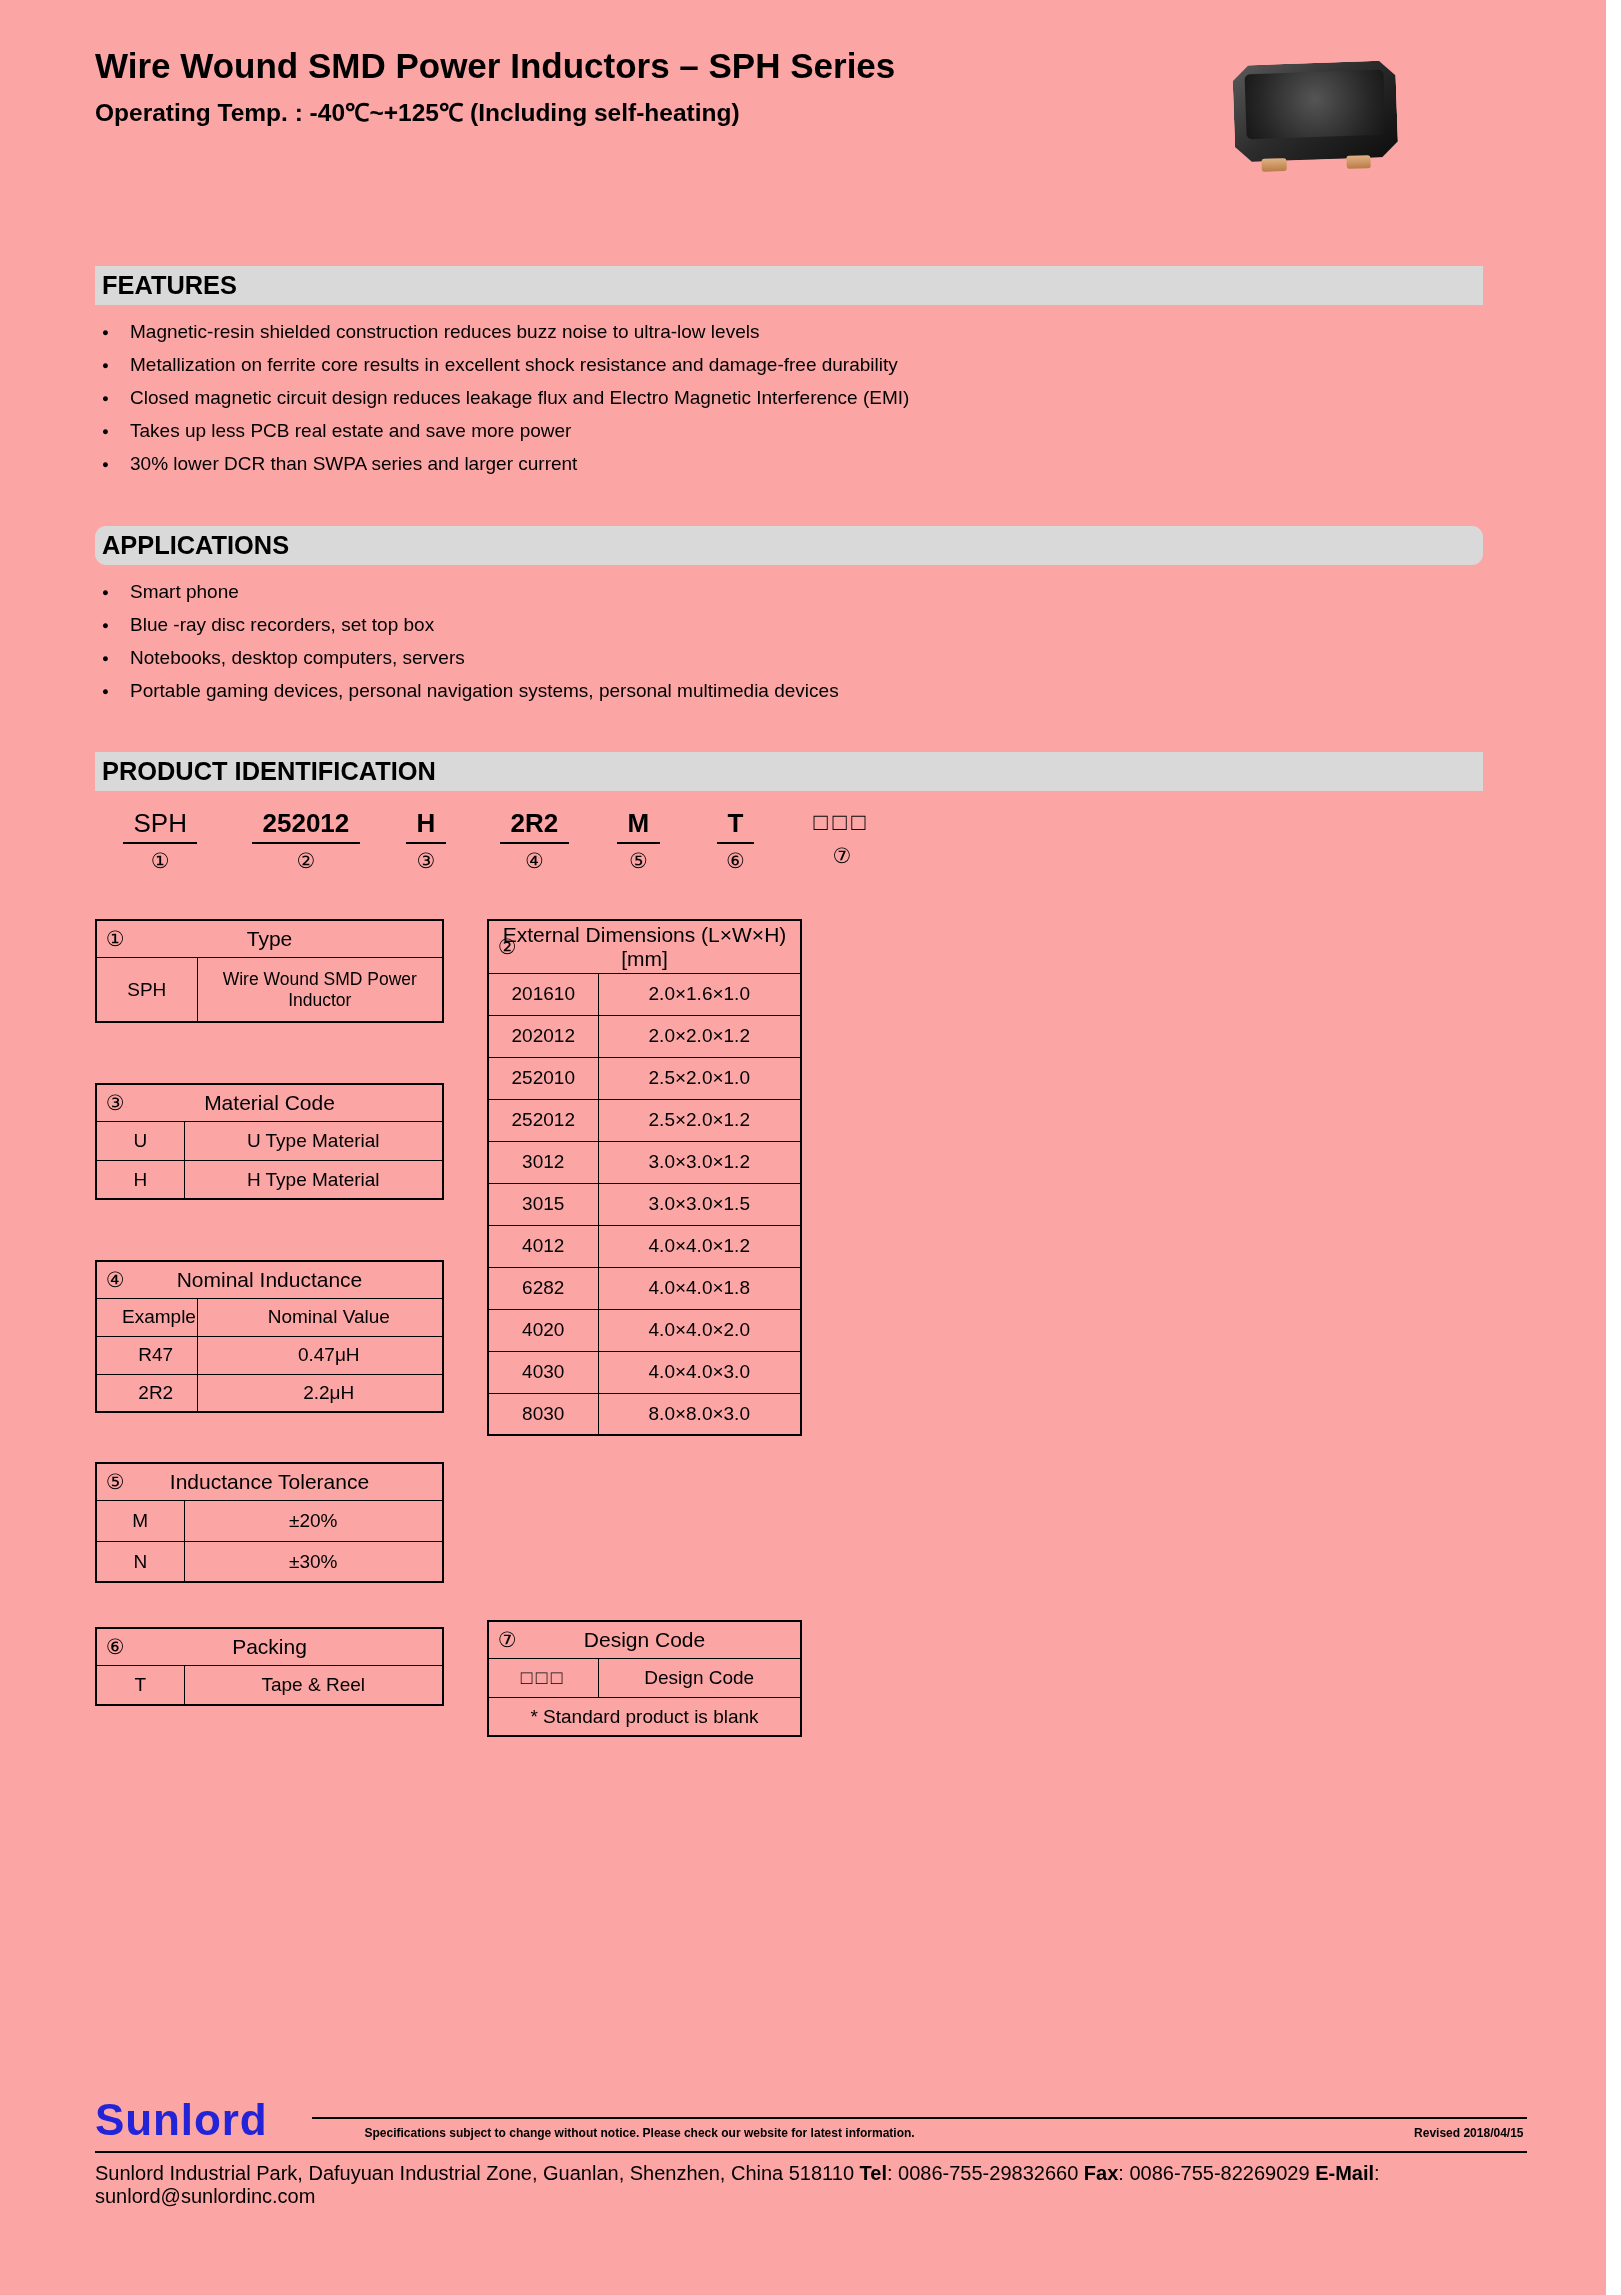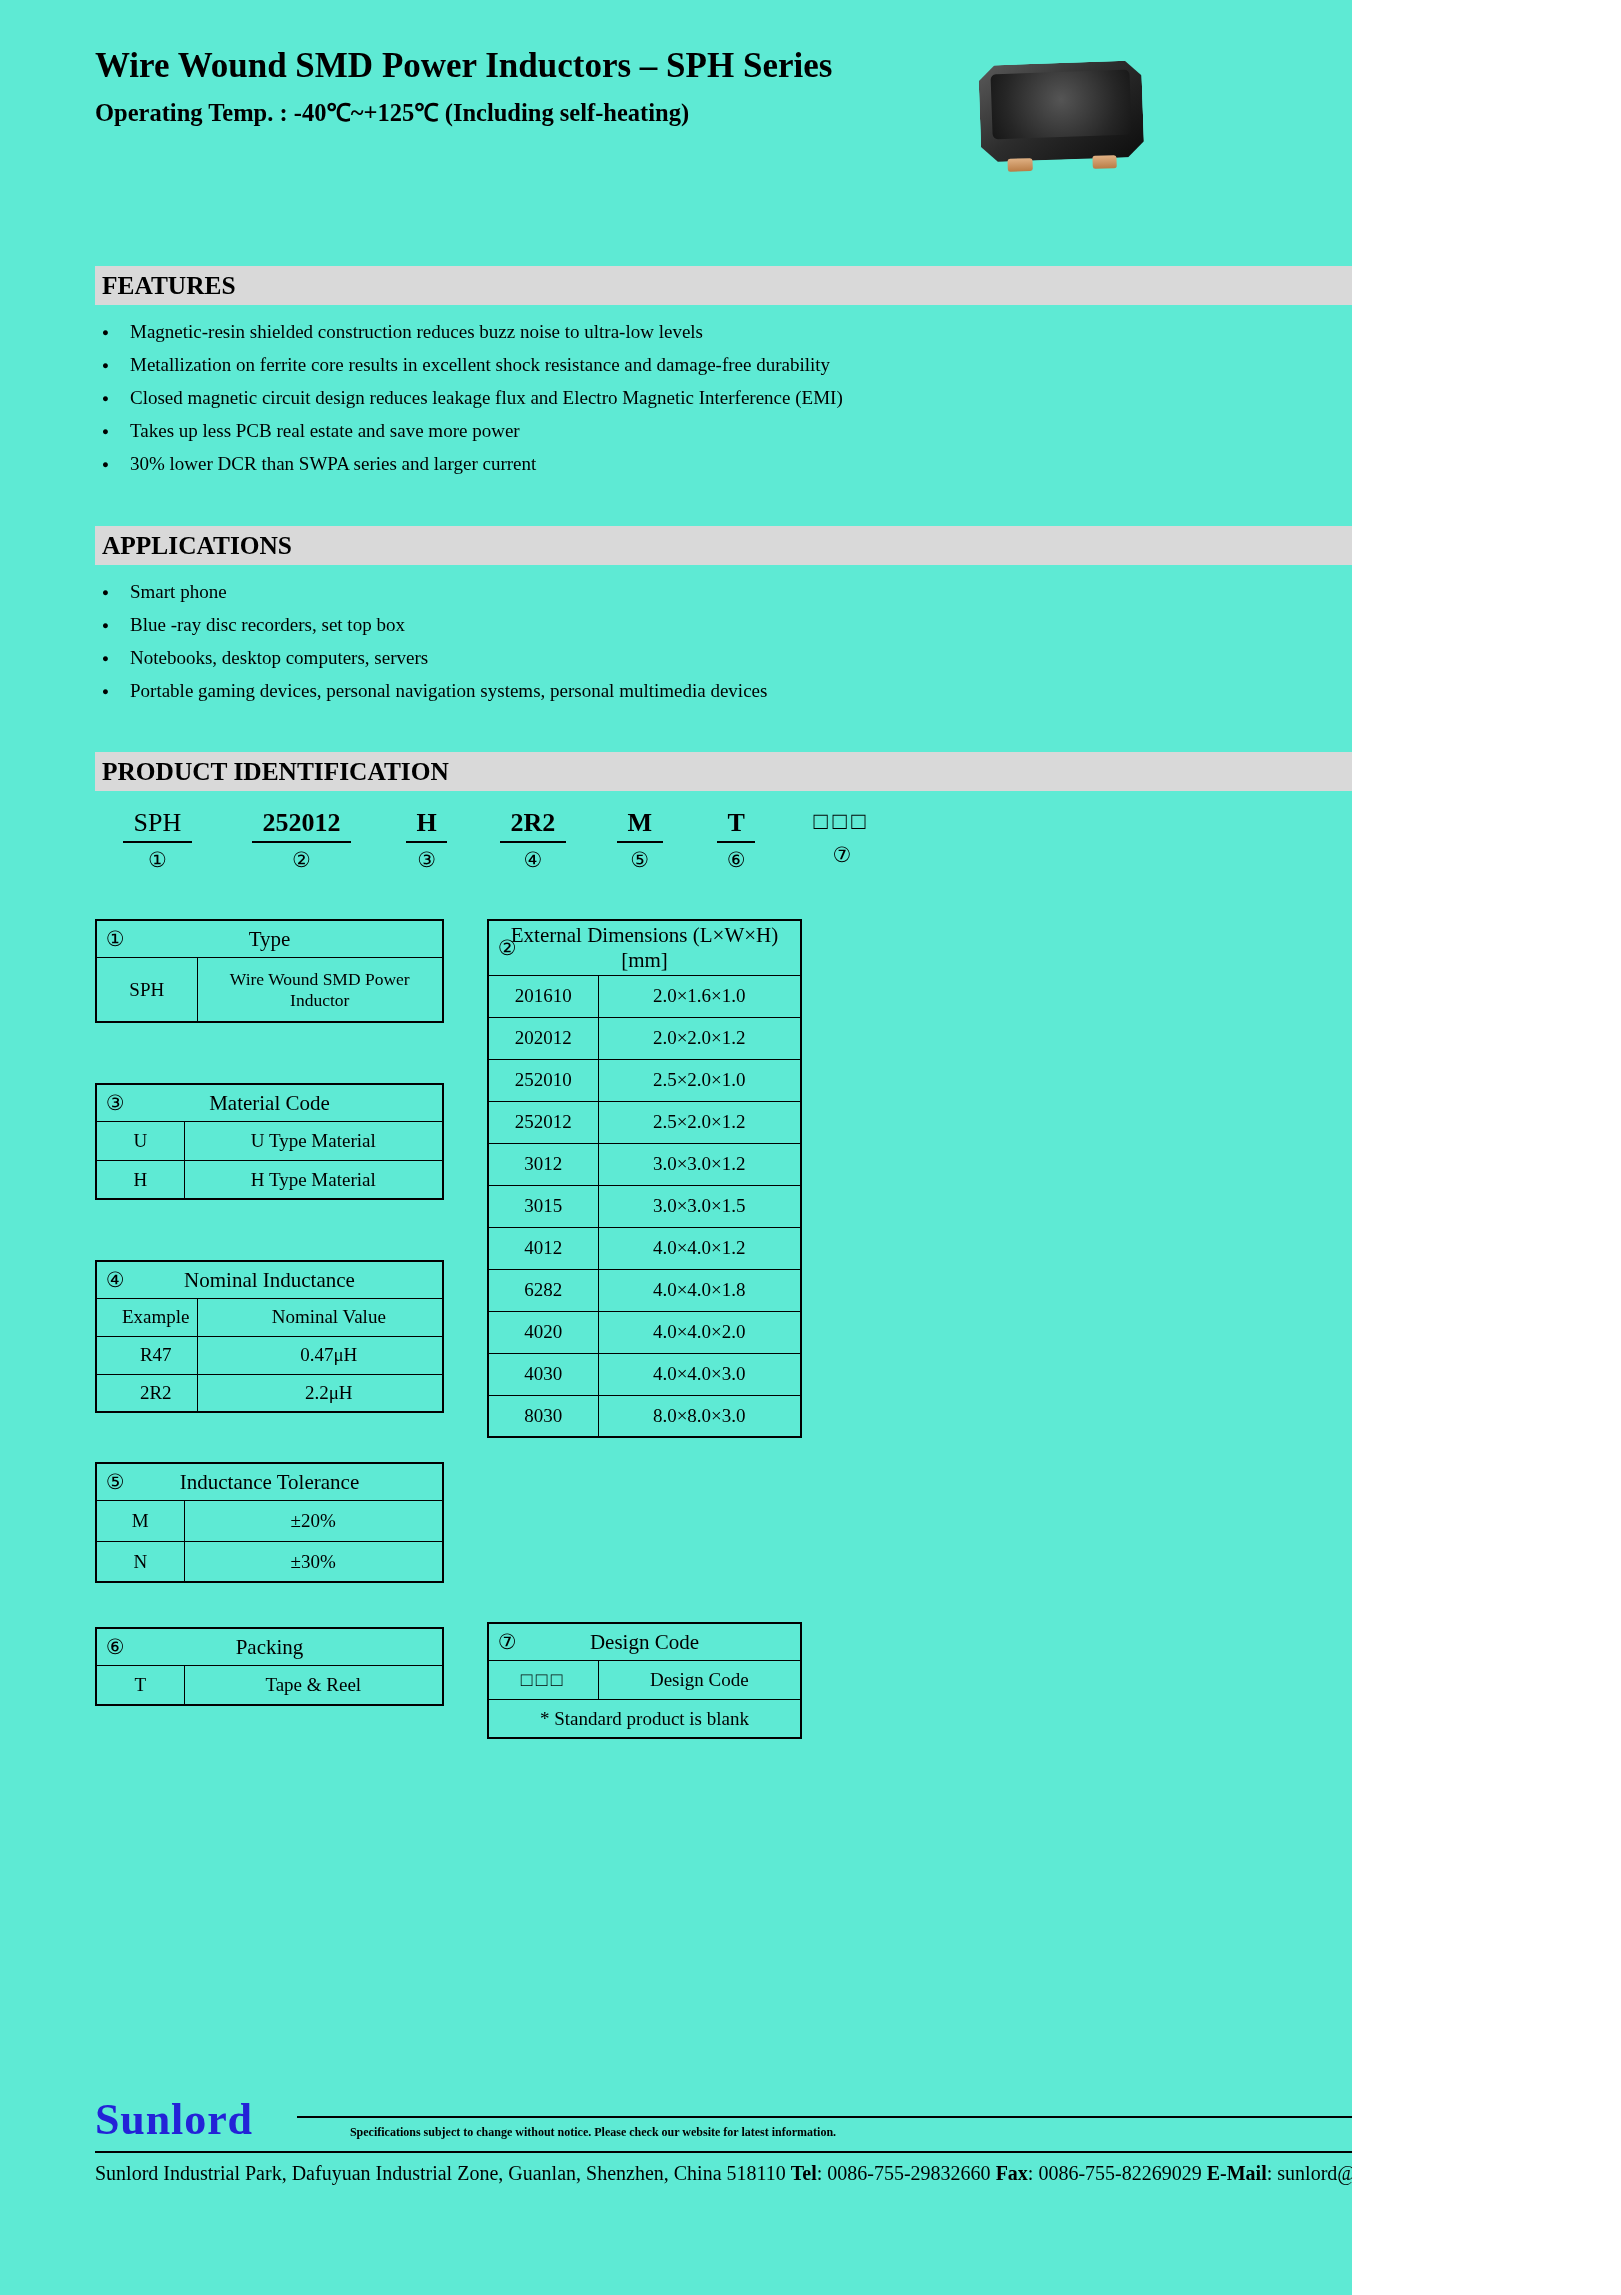--- a/index.html
+++ b/index.html
@@ -1,19 +1,19 @@
 <!DOCTYPE html>
 <html style="font-size:14px"><head>
 <meta charset="utf-8">
 <style>
   * { margin:0; padding:0; box-sizing:border-box; }
   html,body { background:#ffffff; }
   .page {
-    position:relative; width:1352px; height:2295px; background:#5eead4;
-    font-family:Liberation Serif, serif; color:#000; overflow:hidden;
+    position:relative; width:1606px; height:2295px; background:#fca5a5;
+    font-family:Liberation Sans, sans-serif; color:#000; overflow:hidden;
   }
   .content { position:absolute; left:95px; top:0; width:1388px; }
 
   .title { padding-top:46px; font-size:35px; font-weight:bold; letter-spacing:0; }
   .subtitle { margin-top:8.8px; font-size:24.5px; font-weight:bold; }
 
   
   .photo { position:absolute; top:63px; right:209px; width:163px; height:107px; transform:rotate(-2deg); }
   .photo-body {
     position:absolute; inset:0 0 10.5px 0; border-radius:7px;
@@ -25,21 +25,21 @@
     background:radial-gradient(circle at 50% 42%, #555 0%, #262626 70%, #161616 100%);
   }
   .pad { position:absolute; bottom:0; width:24.5px; height:13px; border-radius:2.6px;
     background:linear-gradient(#e0b184,#b97c45); }
   .pad-l { left:26px; } .pad-r { right:28px; }
 
   
   .bar { background:#d9d9d9; height:39px; line-height:39px; padding-left:7px;
     font-size:25.4px; font-weight:bold; }
   .bar-features { margin-top:138px; }
-  .bar-apps { margin-top:46px; }
+  .bar-apps { margin-top:46px;border-radius:11px; }
   .bar-pid { margin-top:44px; }
 
   
   .blist { margin-top:10.5px; }
   .bitem { display:flex; align-items:center; height:33px; padding-left:7px; }
   .bullet { font-size:11.4px; width:28px; flex:0 0 28px; }
   .btext { font-size:19px; }
 
   
   .code-row { position:relative; height:83px; margin-top:17.5px; }

